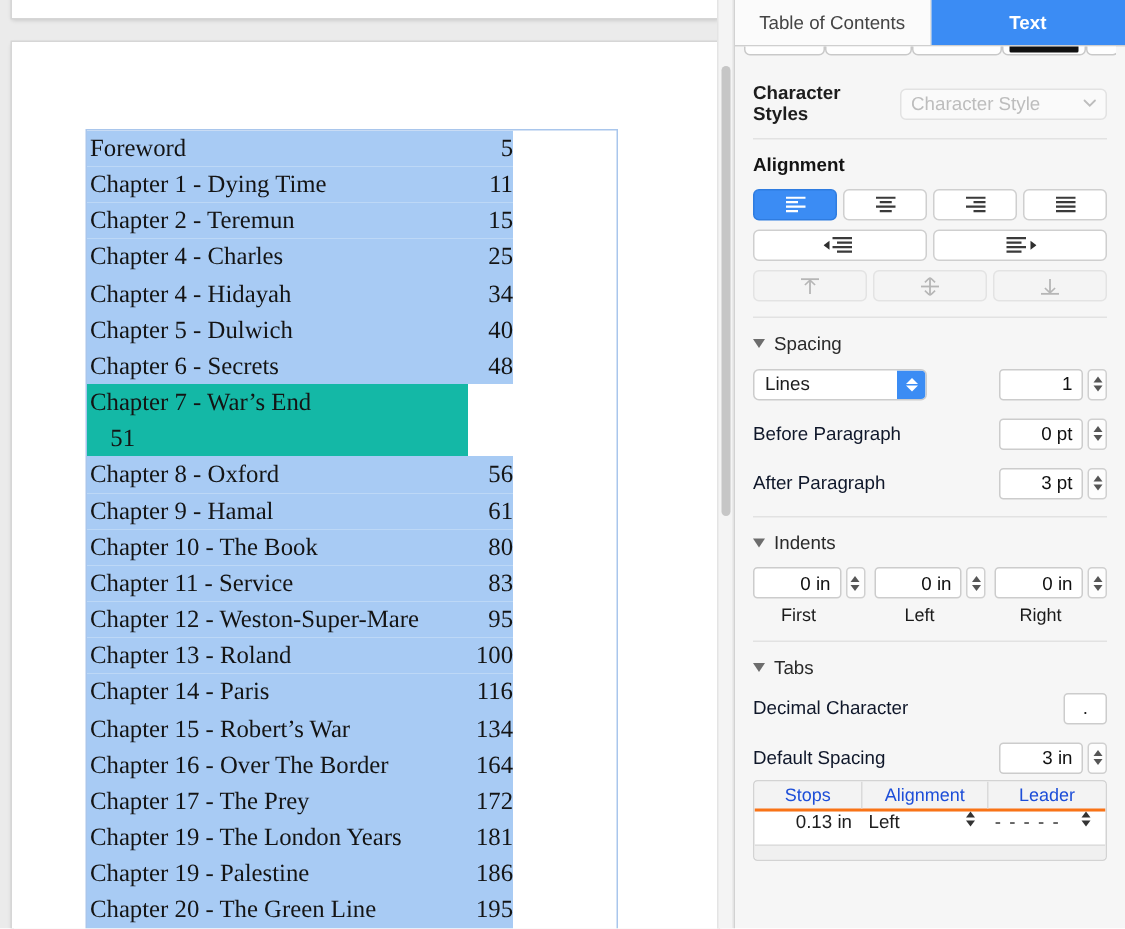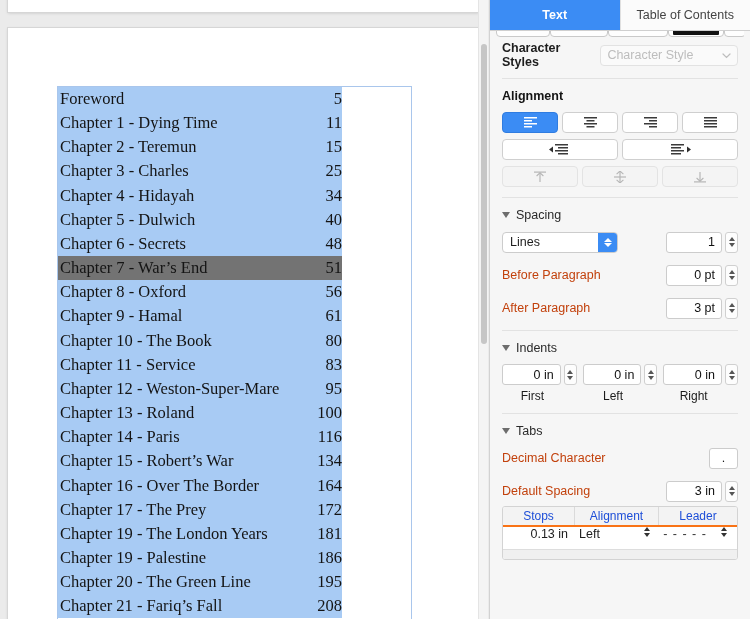--- a/index.html
+++ b/index.html
@@ -120,21 +120,21 @@
   }
   .disclosure .tri {
     width: 0; height: 0; border-left: 4.5px solid transparent;
     border-right: 4.5px solid transparent; border-top: 6px solid #6d6d6d;
   }
   .hr { height: 1px; background: #e2e2e2; margin: 10px 12px; }
 
   
   #charstyles-row {
     display: flex; align-items: center; height: 22px;
-    margin-top: 0; margin-bottom: 12px;
+    margin-top: 14px; margin-bottom: 12px;
   }
   #charstyles-row .label { font-weight: bold; font-size: 12.5px; }
   .combo {
     margin-left: auto; width: 138px; height: 21px;
     border: 1px solid #e2e2e2; border-radius: 4px; background: #fafafa;
     display: flex; align-items: center; padding: 0 6px;
     color: #bdbdbd; font-size: 12.5px;
   }
   .combo .chev {
     margin-left: auto; color: #c2c2c2; font-size: 11px;
@@ -147,21 +147,21 @@
     background: #fff; display: flex; align-items: center; justify-content: center;
   }
   .btn.on { background: #3b8cf4; border-color: #2f7ce0; }
   .btn.off-disabled { background: #f4f4f4; border-color: #e3e3e3; }
   .btn svg { display: block; }
 
   
   .field-row {
     display: flex; align-items: center; height: 22px; margin-bottom: 11px;
   }
-  .field-row .cap { font-size: 12.5px; color: #c2410c; }
+  .field-row .cap { font-size: 12.5px; color: #0f172a; }
   .popup {
     width: 116px; height: 21px; border: 1px solid #ccc; border-radius: 4px;
     background: #fff; display: flex; align-items: center;
     padding-left: 7px; font-size: 12.5px; position: relative; overflow: hidden;
   }
   .popup .stepblue {
     position: absolute; right: 0; top: 0; bottom: 0; width: 19px;
     background: #3b8cf4; display: flex; flex-direction: column;
     align-items: center; justify-content: center; gap: 1px;
   }
@@ -261,21 +261,21 @@
             </span>
           </li>
           <li class="toc-row">
             <span class="hl" style="background: rgb(168, 203, 244);">
               <span class="toc-title">Chapter 2 - Teremun</span>
               <span class="toc-page">15</span>
             </span>
           </li>
           <li class="toc-row">
             <span class="hl" style="background: rgb(168, 203, 244);">
-              <span class="toc-title">Chapter 3 - Charles</span>
+              <span class="toc-title">Chapter 4 - Charles</span>
               <span class="toc-page">25</span>
             </span>
           </li>
           <li class="toc-row">
             <span class="hl" style="background: rgb(168, 203, 244);">
               <span class="toc-title">Chapter 4 - Hidayah</span>
               <span class="toc-page">34</span>
             </span>
           </li>
           <li class="toc-row">
@@ -284,21 +284,21 @@
               <span class="toc-page">40</span>
             </span>
           </li>
           <li class="toc-row">
             <span class="hl" style="background: rgb(168, 203, 244);">
               <span class="toc-title">Chapter 6 - Secrets</span>
               <span class="toc-page">48</span>
             </span>
           </li>
           <li class="toc-row">
-            <span class="hl" style="background: #737373;">
+            <span class="hl" style="background: #14b8a6; flex-direction: column;">
               <span class="toc-title">Chapter 7 - War’s End</span>
               <span class="toc-page">51</span>
             </span>
           </li>
           <li class="toc-row">
             <span class="hl" style="background: rgb(168, 203, 244);">
               <span class="toc-title">Chapter 8 - Oxford</span>
               <span class="toc-page">56</span>
             </span>
           </li>
@@ -384,25 +384,25 @@
     </div>
 
     <div id="canvas-scrollbar">
       <div id="canvas-scroll-thumb"></div>
     </div>
   </div>
 
   <div id="inspector">
 
     <div id="tabbar">
+      <div class="tab">
+        <span>Table of Contents</span>
+      </div>
       <div class="tab active">
         <span>Text</span>
-      </div>
-      <div class="tab">
-        <span>Table of Contents</span>
       </div>
     </div>
 
     <div id="clipped-row">
       <div class="seg" style="left:0px;   width:54px;"></div>
       <div class="seg" style="left:54px;  width:58px;"></div>
       <div class="seg" style="left:112px; width:60px;"></div>
       <div class="seg dark" style="left:172px; width:56px;"></div>
       <div class="seg" style="left:228px; width:22px;"></div>
     </div>

